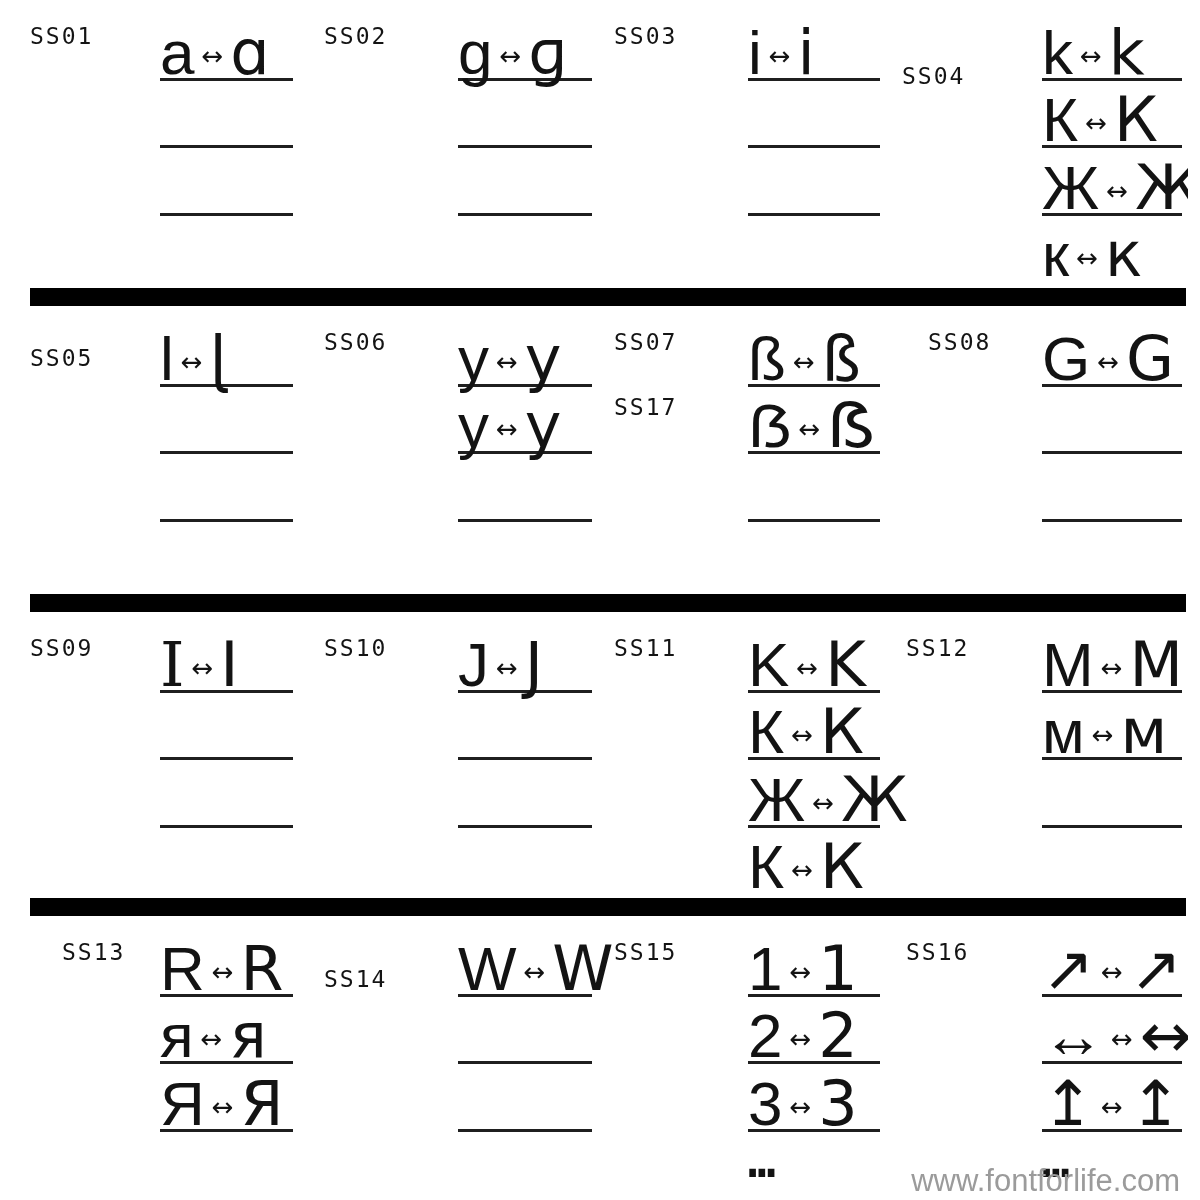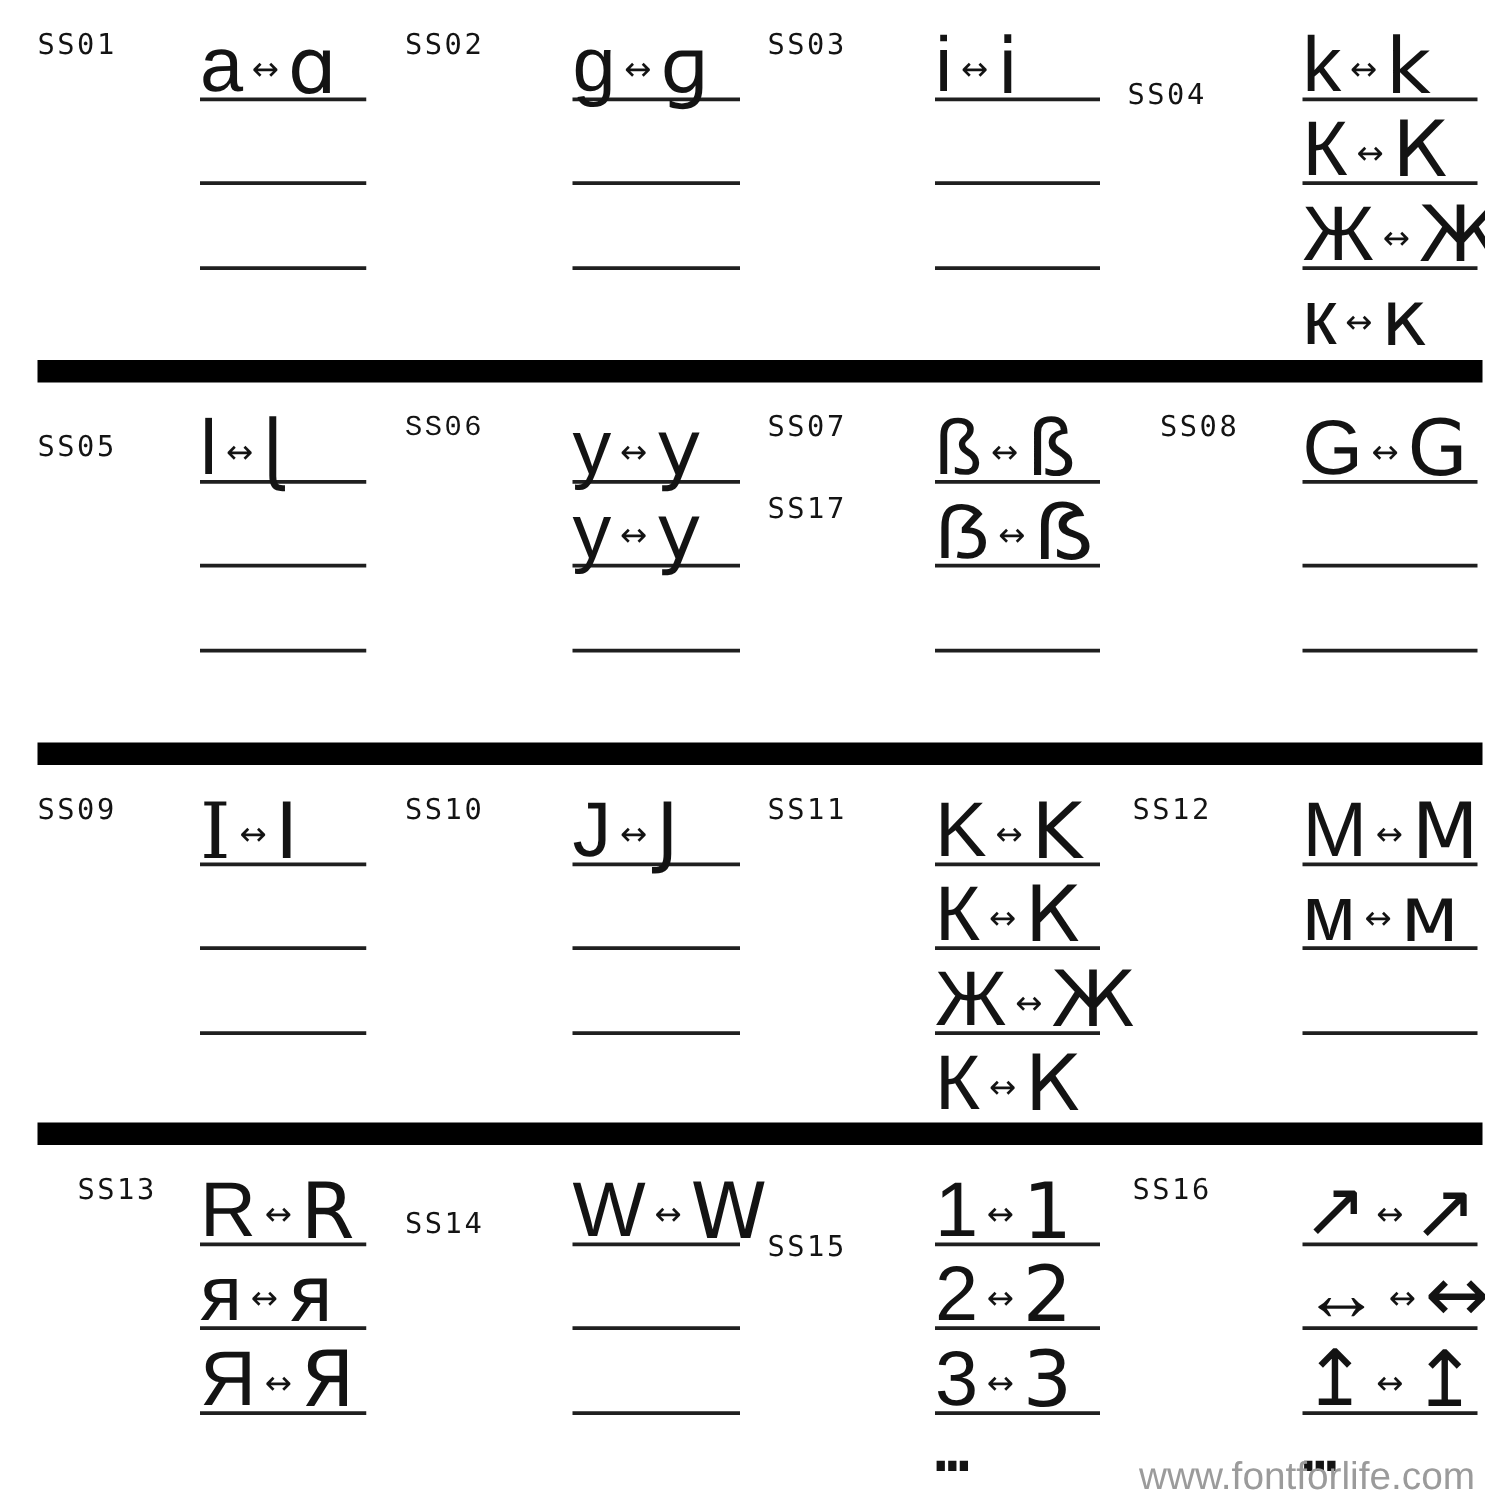--- a/index.html
+++ b/index.html
@@ -100,21 +100,21 @@
         <div class="grow ruled">
           <span class="pair">
             <span class="glyph g-left">l</span>
             <span class="swap-arrow">↔</span>
             <span class="glyph g-right">ɭ</span>
           </span>
         </div>
         <div class="grow ruled"></div>
         <div class="grow ruled"></div>
       </div>
-      <div class="set-label" style="left: 324px; top: 331px; font-family: Liberation Mono, monospace;">SS06</div>
+      <div class="set-label" style="left: 324px; top: 331px;">SS06</div>
       <div class="cell" style="left: 458px; top: 319px; width: 134px;">
         <div class="grow ruled">
           <span class="pair">
             <span class="glyph g-left">y</span>
             <span class="swap-arrow">↔</span>
             <span class="glyph g-right">y</span>
           </span>
         </div>
         <div class="grow ruled">
           <span class="pair">
@@ -258,21 +258,21 @@
         <div class="grow ruled">
           <span class="pair">
             <span class="glyph g-left">W</span>
             <span class="swap-arrow">↔</span>
             <span class="glyph g-right">W</span>
           </span>
         </div>
         <div class="grow ruled"></div>
         <div class="grow ruled"></div>
       </div>
-      <div class="set-label" style="left: 614px; top: 941px; margin-top: 46px;">SS15</div>
+      <div class="set-label" style="left: 614px; top: 941px;">SS15</div>
       <div class="cell" style="left: 748px; top: 929px; width: 132px;">
         <div class="grow ruled">
           <span class="pair">
             <span class="glyph g-left">1</span>
             <span class="swap-arrow">↔</span>
             <span class="glyph g-right">1</span>
           </span>
         </div>
         <div class="grow ruled">
           <span class="pair">

